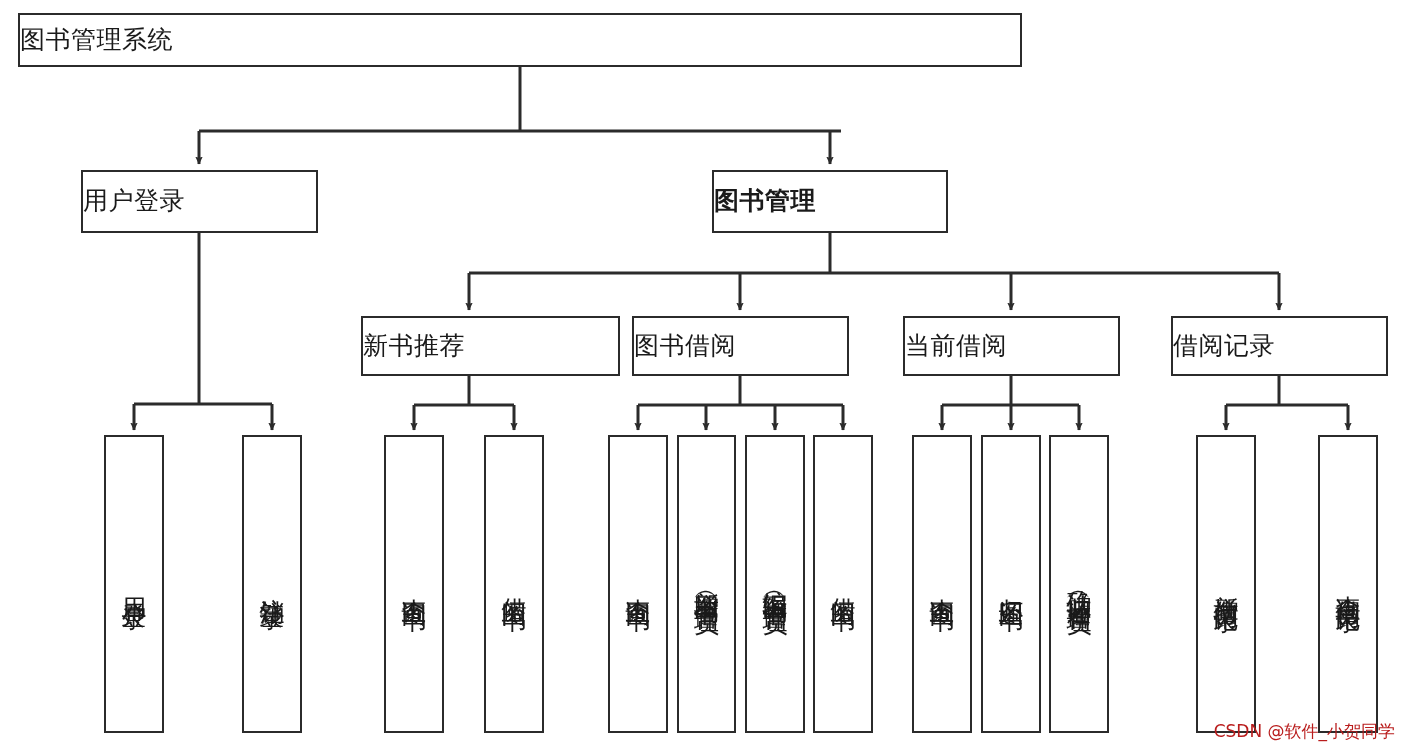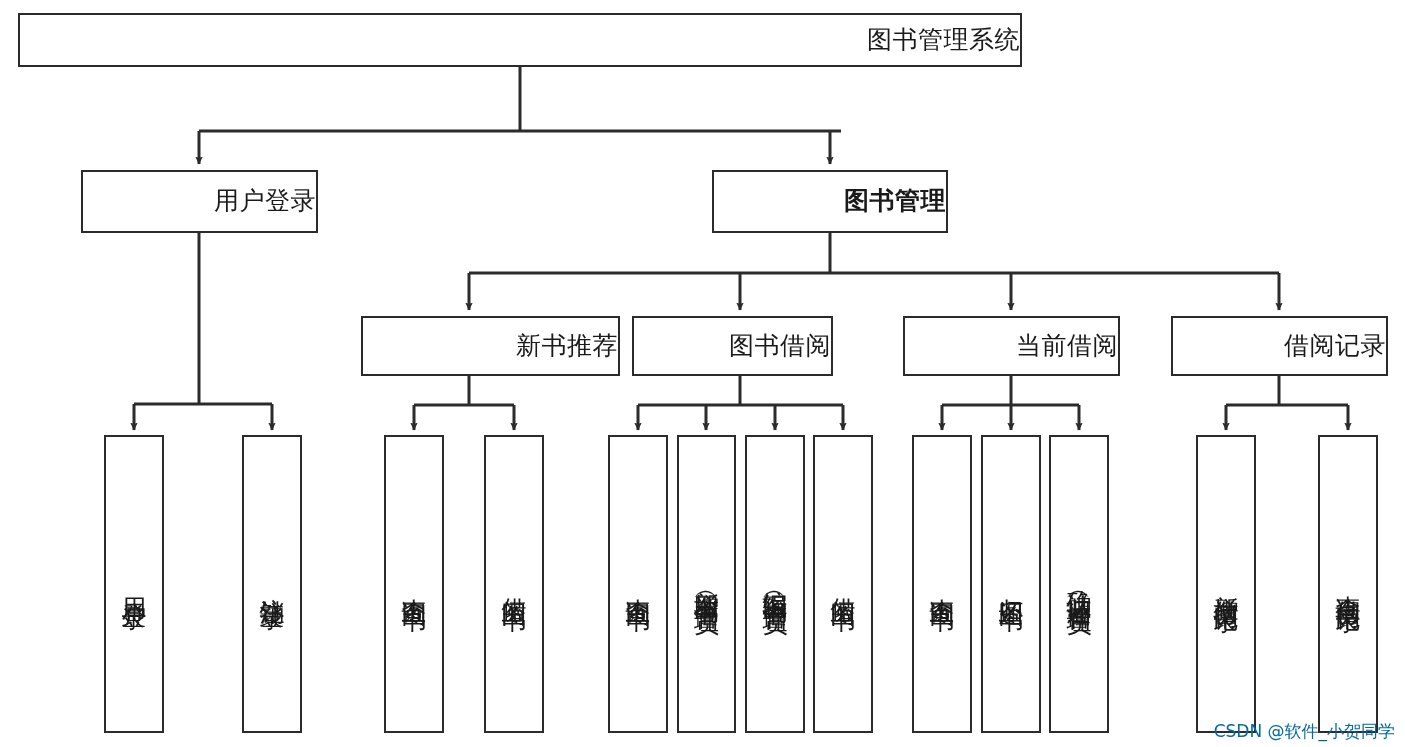--- a/index.html
+++ b/index.html
@@ -28,21 +28,21 @@
     height: 747px;
     pointer-events: none;
   }
   .node {
     position: absolute;
     box-sizing: border-box;
     border: 2px solid #2b2b2b;
     background: #ffffff;
     display: flex;
     align-items: center;
-    justify-content: flex-end;
+    justify-content: flex-start;
     color: #1a1a1a;
   }
   .node .label {
     display: block;
     text-align: center;
     line-height: 1.05;
     white-space: nowrap;
   }
   
   .node.horiz .label {
@@ -65,21 +65,21 @@
     line-height: 1.0;
     letter-spacing: 3px;
     white-space: nowrap;
     max-height: 100%;
   }
   #watermark {
     position: absolute;
     right: 10px;
     bottom: 4px;
     font-size: 17px;
-    color: #0369a1;
+    color: #b91c1c;
     white-space: nowrap;
     user-select: none;
   }
 </style>
 </head>
 <body>
 
 <div id="diagram-root">
 
   <svg id="edge-layer" viewBox="0 0 1405 747" width="1405" height="747" xmlns="http://www.w3.org/2000/svg">
@@ -139,21 +139,21 @@
   <div class="node horiz" style="left:81px; top:170px; width:237px; height:63px;">
     <span class="label">用户登录</span>
   </div>
   <div class="node horiz" style="left:712px; top:170px; width:236px; height:63px;font-weight:bold;">
     <span class="label">图书管理</span>
   </div>
 
   <div class="node horiz" style="left:361px; top:316px; width:259px; height:60px;">
     <span class="label">新书推荐</span>
   </div>
-  <div class="node horiz" style="left:632px; top:316px; width:201px; height:60px;">
+  <div class="node horiz" style="left:632px; top:316px; width:217px; height:60px;">
     <span class="label">图书借阅</span>
   </div>
   <div class="node horiz" style="left:903px; top:316px; width:217px; height:60px;">
     <span class="label">当前借阅</span>
   </div>
   <div class="node horiz" style="left:1171px; top:316px; width:217px; height:60px;">
     <span class="label">借阅记录</span>
   </div>
 
   <div class="node vert" style="left:104px; top:435px; width:60px; height:298px;">

